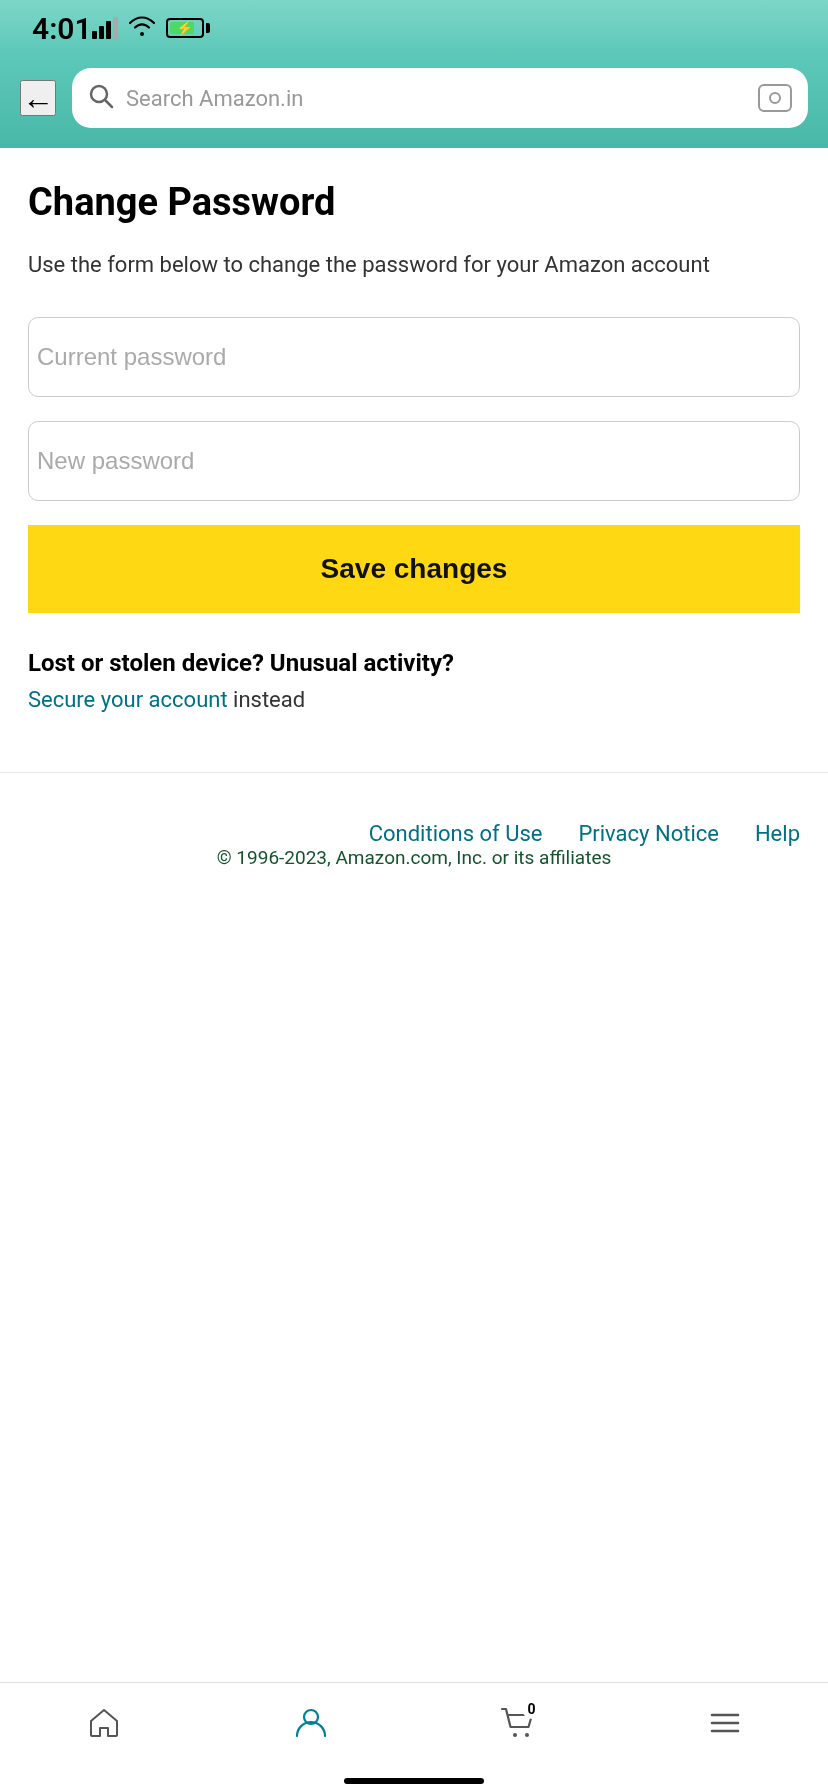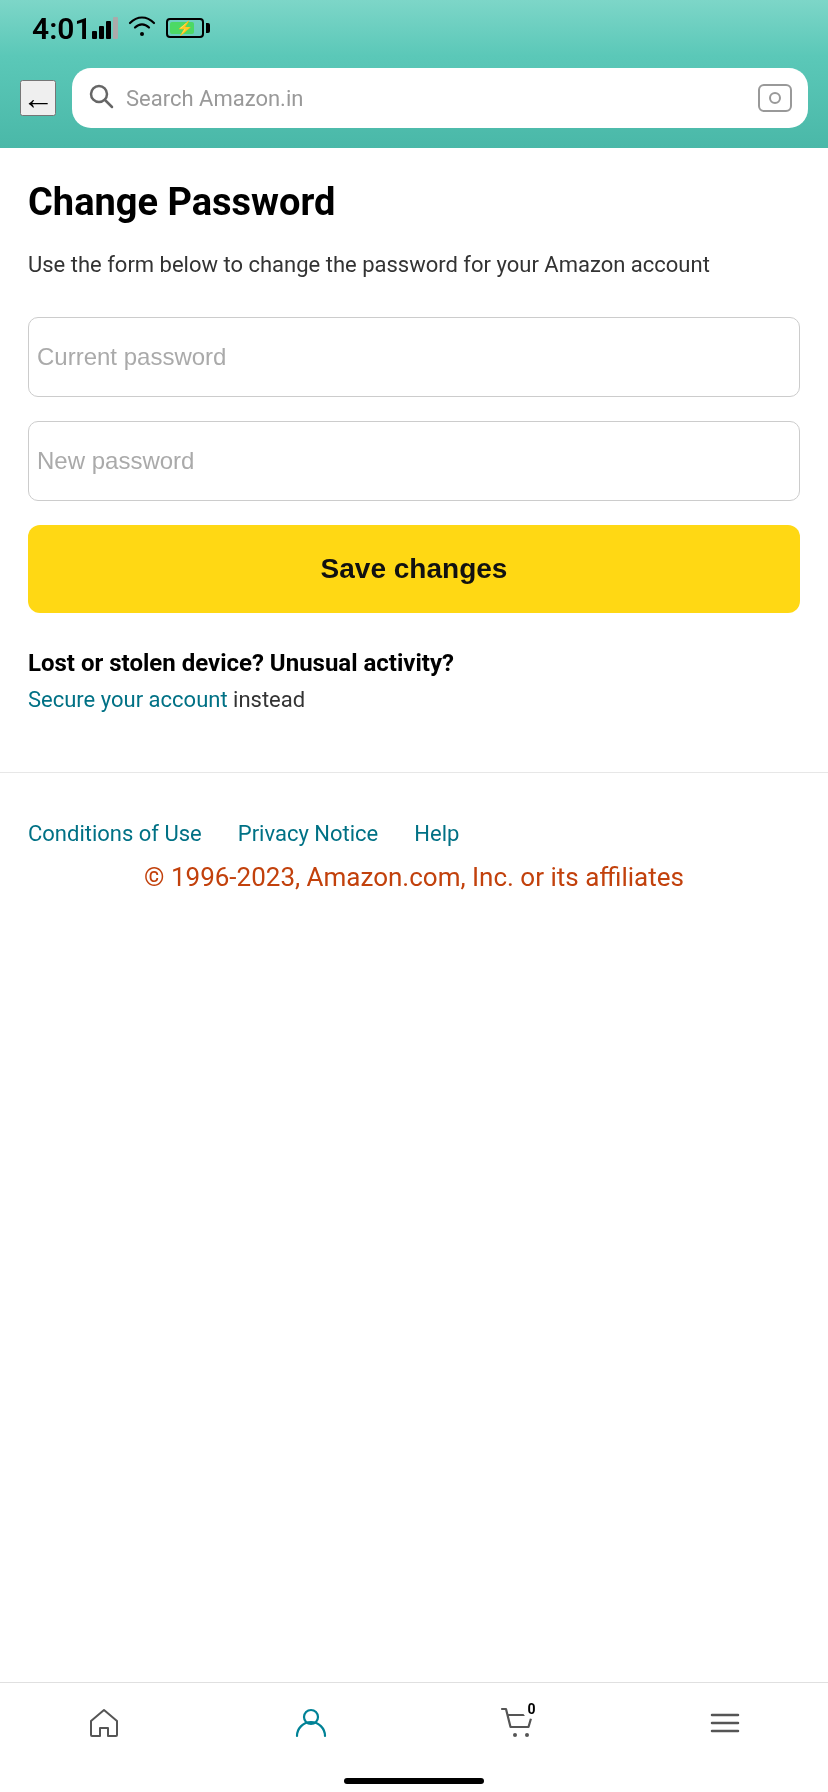--- a/index.html
+++ b/index.html
@@ -197,21 +197,21 @@
       color: #aaa;
       font-size: 24px;
     }
 
     
     .save-button {
       width: 100%;
       height: 88px;
       background: #FFD814;
       border: none;
-      border-radius: 12px;
+      border-radius: 0;
       font-size: 28px;
       font-weight: 600;
       color: #111;
       cursor: pointer;
       margin-bottom: 36px;
     }
 
     
     .security-section {
       margin-bottom: 60px;
@@ -242,35 +242,34 @@
     }
 
     
     .footer {
       text-align: center;
       padding-bottom: 60px;
     }
 
     .footer-links {
       display: flex;
-      justify-content: flex-start;
+      justify-content: flex-end;
       align-items: center;
       gap: 36px;
-      margin-bottom: 16px;
     }
 
     .footer-link {
       font-size: 22px;
       color: #007185;
       text-decoration: none;
     }
 
     .footer-copyright {
-      font-size: 26px;
-      color: #c2410c;
+      font-size: 19px;
+      color: #14532d;
     }
 
     
     .bottom-nav {
       position: fixed;
       bottom: 0;
       left: 0;
       width: 828px;
       background: #fff;
       border-top: 1px solid #e0e0e0;

